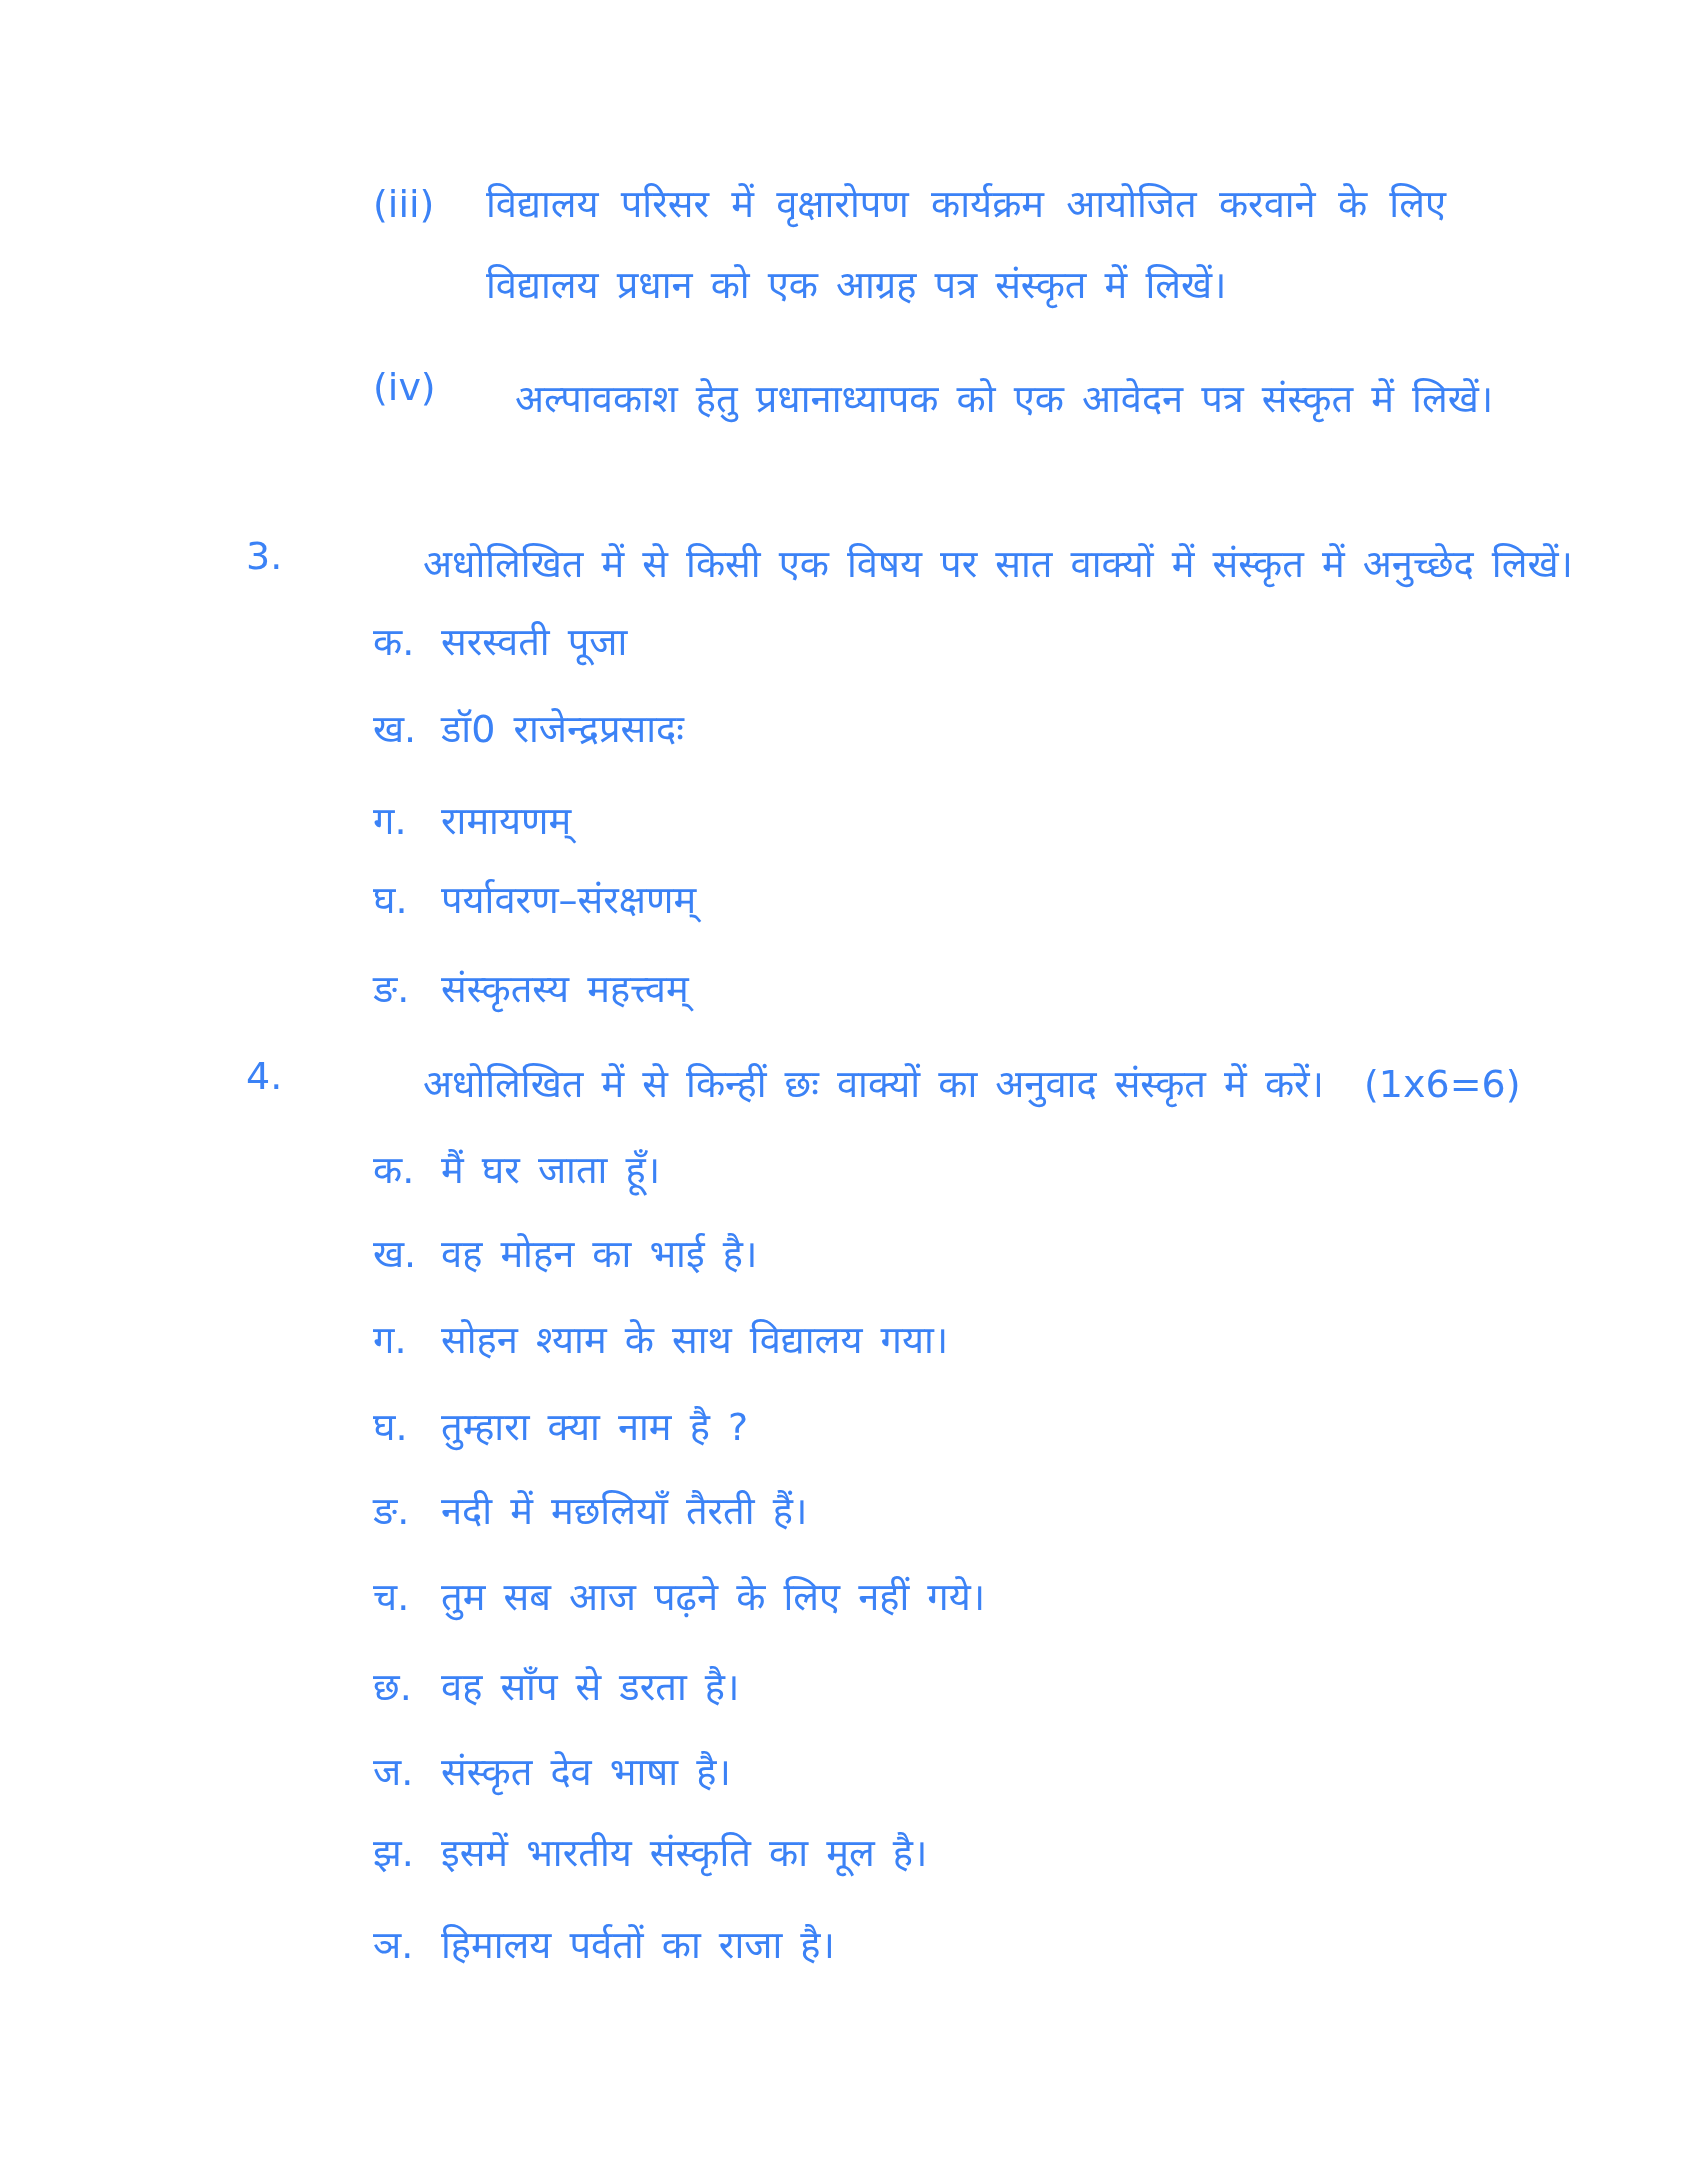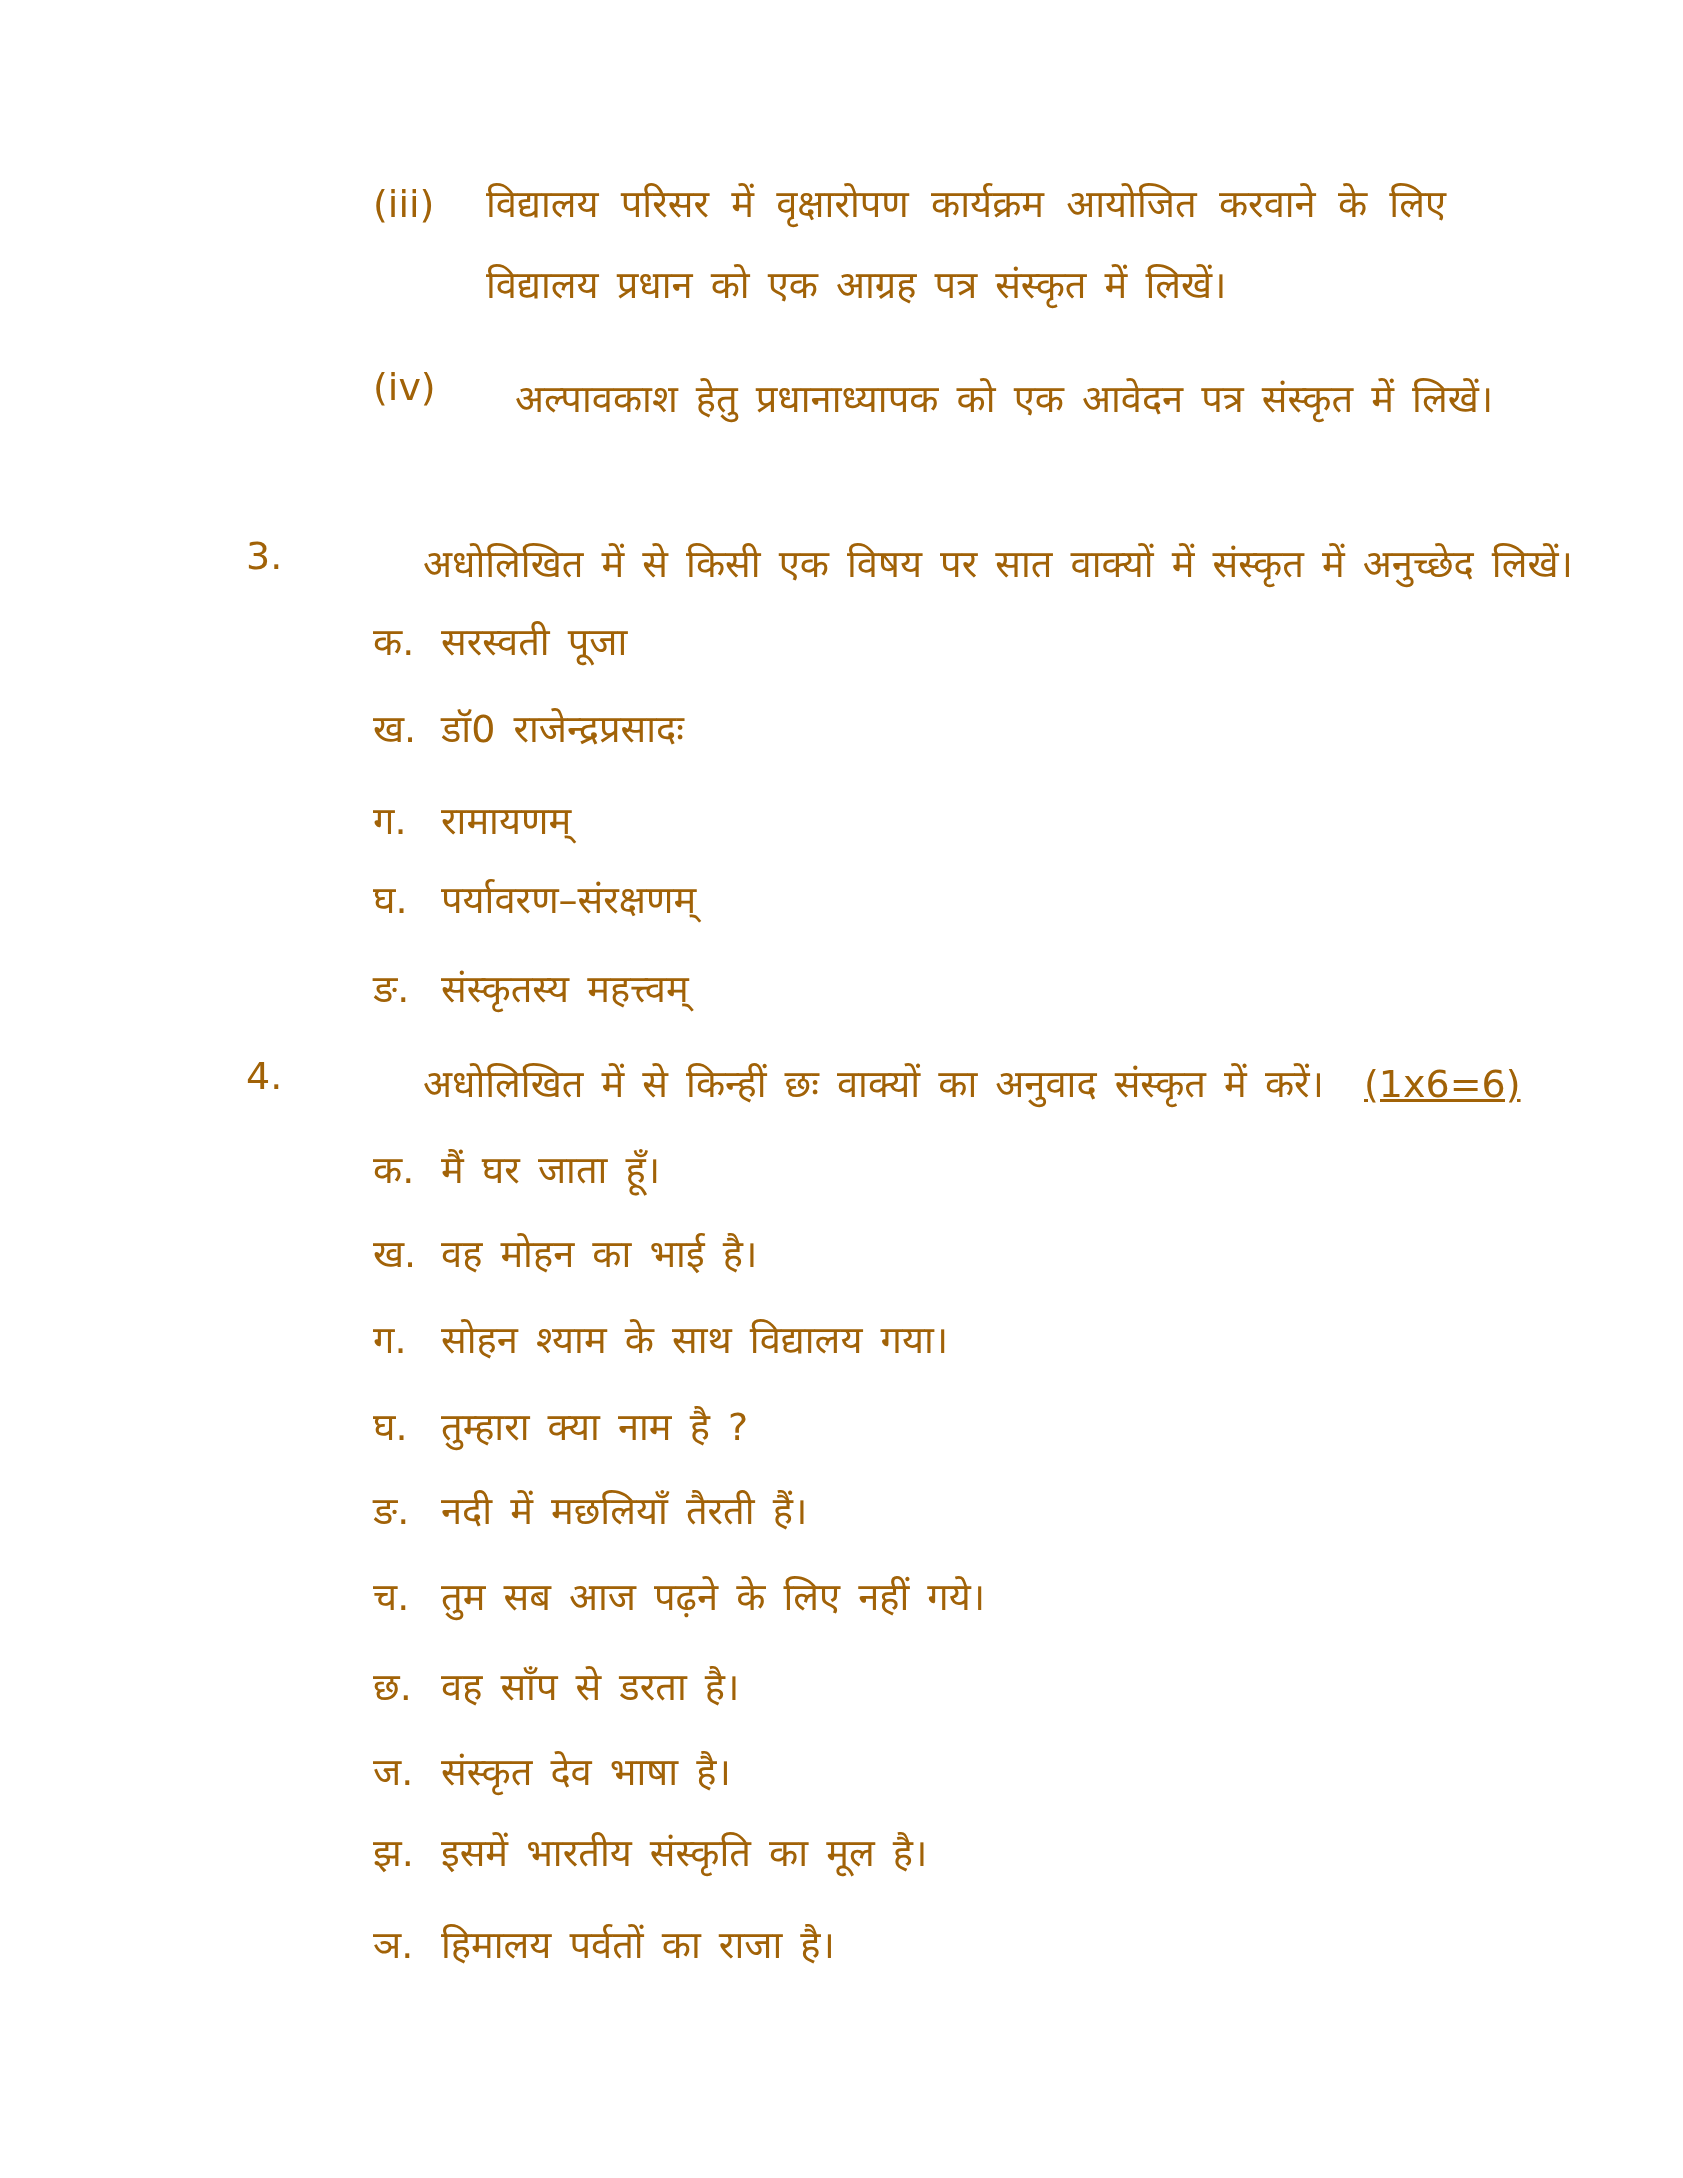--- a/index.html
+++ b/index.html
@@ -2,21 +2,21 @@
 <html><head>
 <meta charset="utf-8">
 <style>
   html, body { margin: 0; padding: 0; }
   body { background: #ffffff; }
   .page {
     position: relative;
     width: 1683px;
     height: 2178px;
     background: #ffffff;
-    color: #a16207;
+    color: #3b82f6;
     font-family: "DejaVu Sans", sans-serif;
     font-size: 38px;
     overflow: hidden;
   }
   .row {
     position: absolute;
     left: 0;
     width: 1683px;
     line-height: 81px;
   }
@@ -35,21 +35,21 @@
   .heading-row { text-align: center; }
   .heading-text {
     display: inline-block;
     font-weight: bold;
     font-size: 40px;
     word-spacing: 6px;
     border-bottom: 3px solid #1c1c1c;
     padding: 0 4px 2px 4px;
     line-height: 59px;
   }
-  .marks { margin-left: 40px; word-spacing: 0; text-decoration: underline; }
+  .marks { margin-left: 40px; word-spacing: 0; }
   .page-number-row { text-align: center; font-size: 30px; line-height: 40px; }
 </style>
 </head>
 <body>
 
 <div class="page">
 
   <div class="row" style="top:164px">
     <span class="ltr-label">(iii)</span>
     <div class="ltr-text">विद्यालय परिसर में वृक्षारोपण कार्यक्रम आयोजित करवाने के लिए विद्यालय प्रधान को एक आग्रह पत्र संस्कृत में लिखें।</div>

